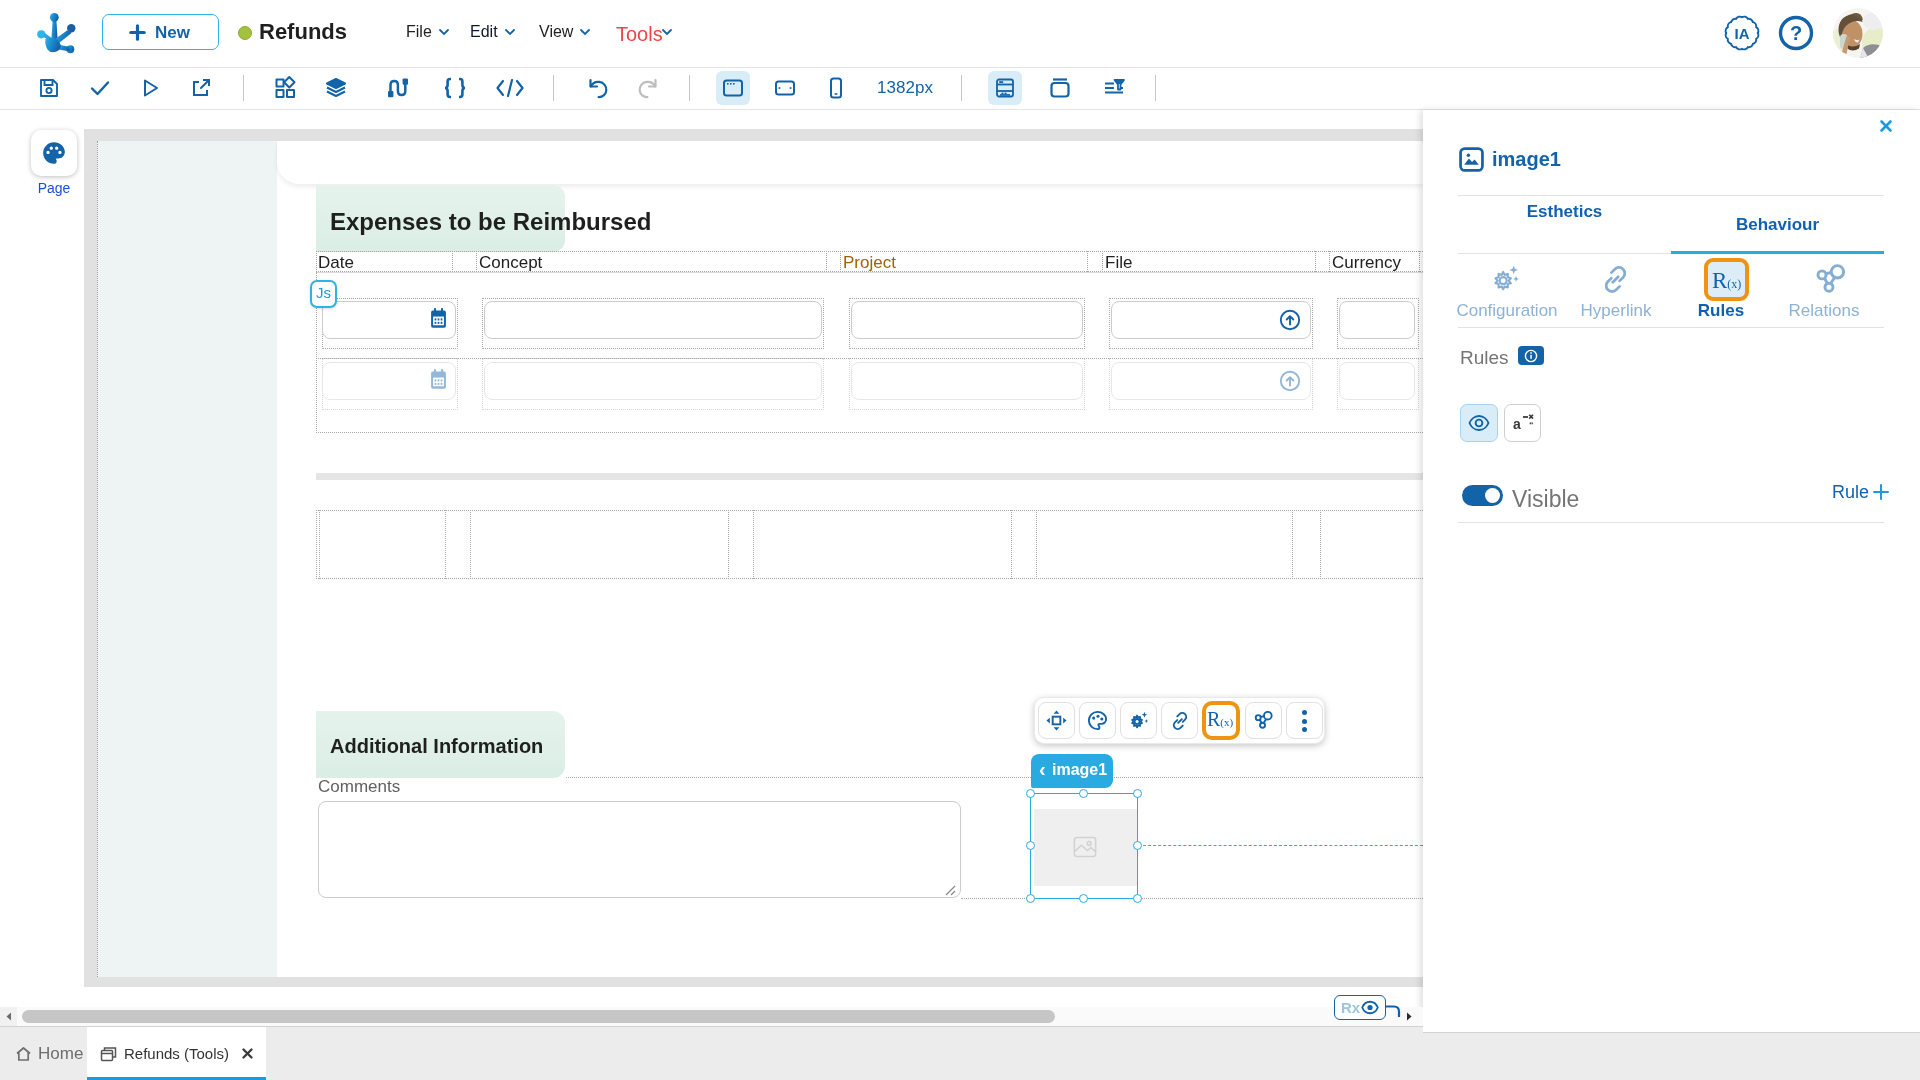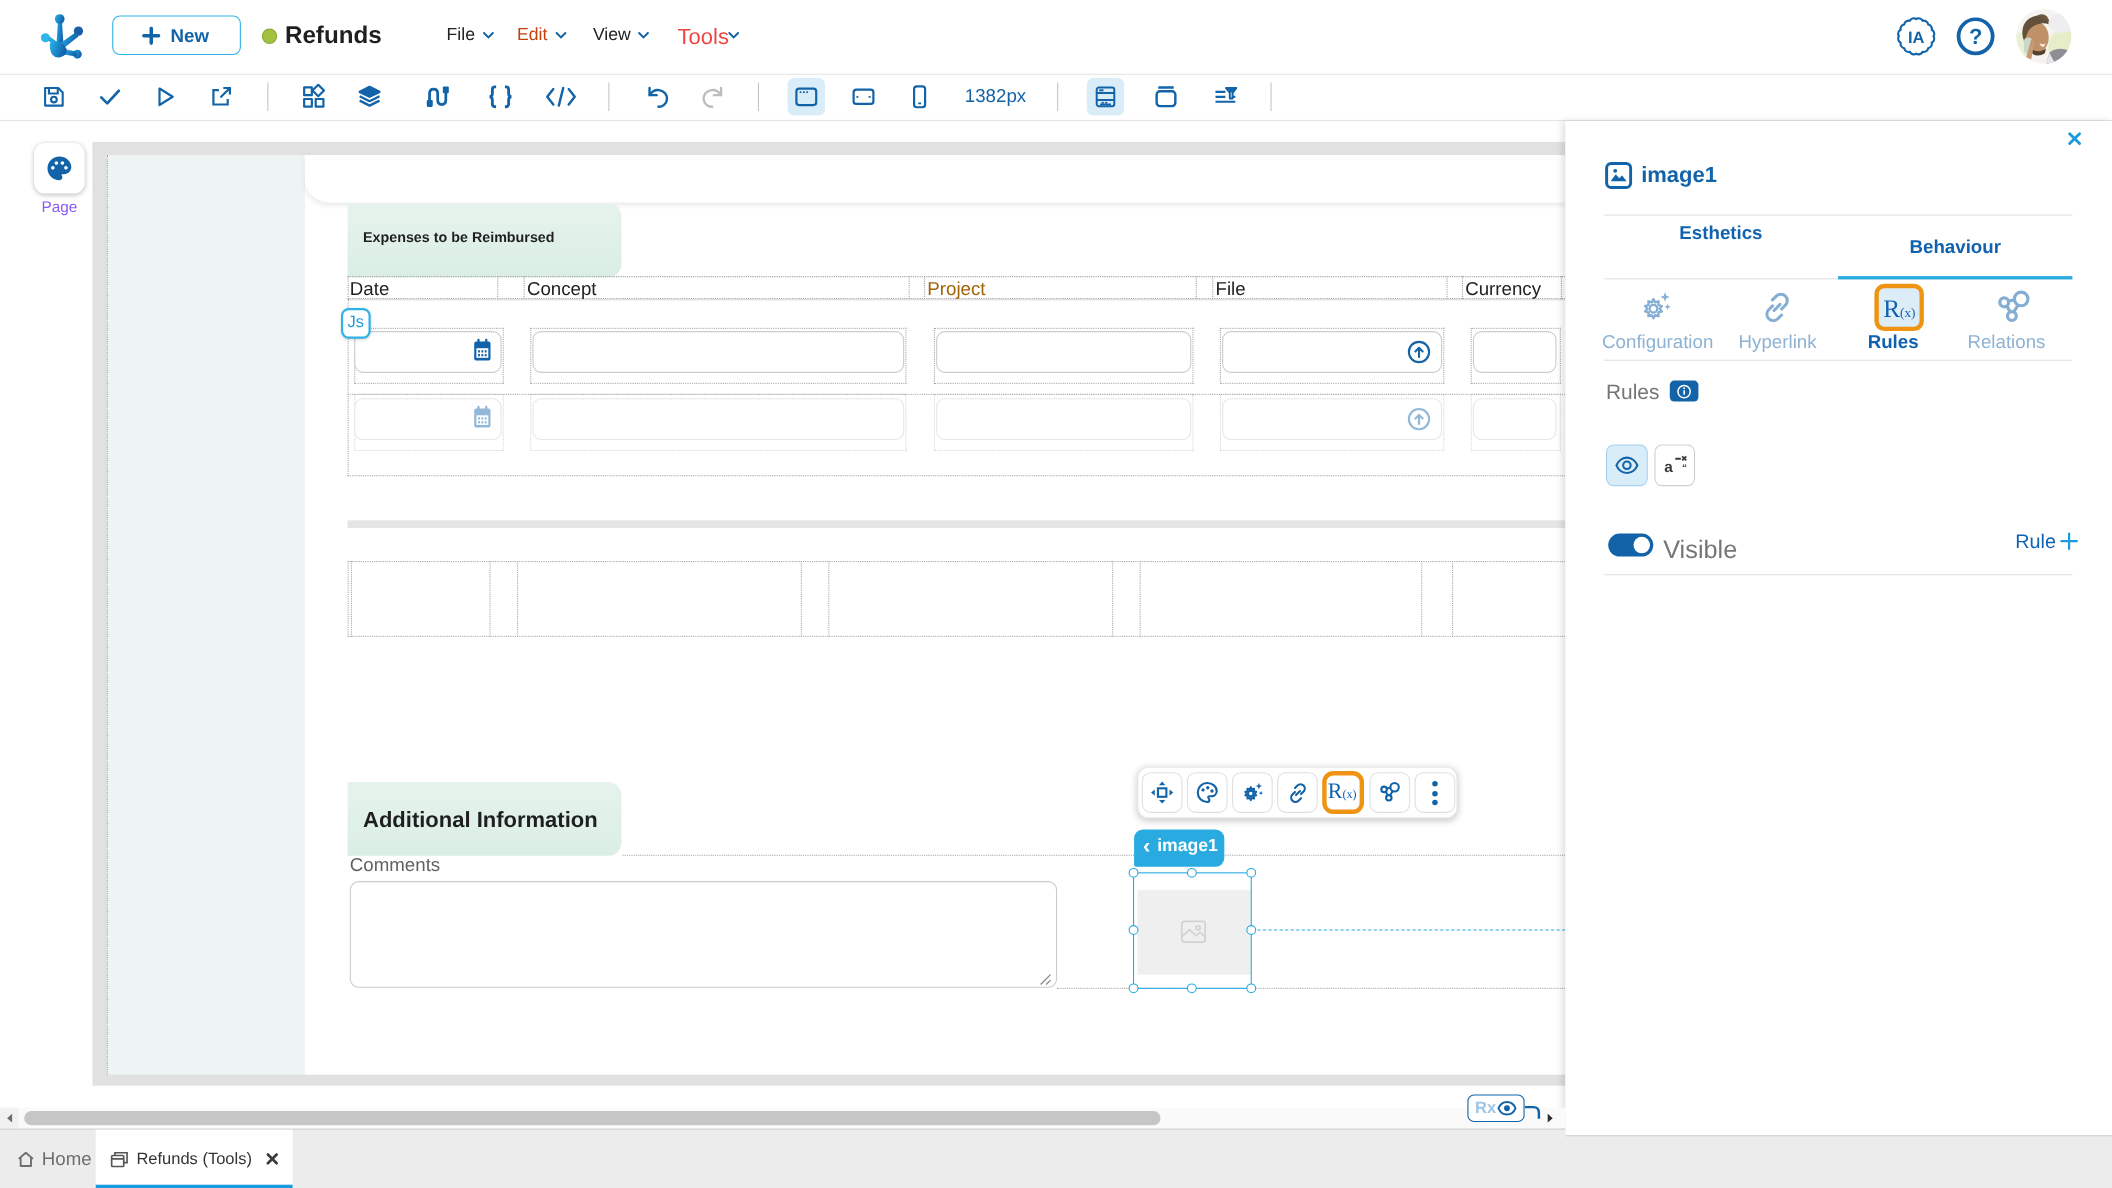--- a/index.html
+++ b/index.html
@@ -42,21 +42,21 @@
         <path d="M8.5 1.8 V15.2"></path>
         <path d="M1.8 8.5 H15.2"></path>
       </g>
     </svg>
   <div class="abs" style="left:155px;top:23px;color:#1263a8;font-size:17px;font-weight:bold;">New</div>
 
   <div class="abs" style="left:238px;top:26px;width:14px;height:14px;border-radius:50%;background:#a2c23d;border:1px solid #8ea83a;"></div>
   <div class="abs" style="left:259px;top:19px;font-size:22px;font-weight:bold;color:#1f1f1f;">Refunds</div>
 
   <div class="abs" style="left:406px;top:23px;font-size:16px;color:#222;">File</div>
-  <div class="abs" style="left:470px;top:23px;font-size:16px;color:#c2410c;">Edit</div>
+  <div class="abs" style="left:470px;top:23px;font-size:16px;color:#0f172a;">Edit</div>
   <div class="abs" style="left:539px;top:23px;font-size:16px;color:#222;">View</div>
   <div class="abs" style="left:616px;top:23px;font-size:20px;color:#ef4444;">Tools</div>
   <svg class="abs" style="left:438px;top:27px;" width="12" height="10" viewBox="0 0 12 10">
       <path d="M2 3 L6 7 L10 3" fill="none" stroke="#1263a8" stroke-width="1.8" stroke-linecap="round"></path>
     </svg>
   <svg class="abs" style="left:504px;top:27px;" width="12" height="10" viewBox="0 0 12 10">
       <path d="M2 3 L6 7 L10 3" fill="none" stroke="#1263a8" stroke-width="1.8" stroke-linecap="round"></path>
     </svg>
   <svg class="abs" style="left:579px;top:27px;" width="12" height="10" viewBox="0 0 12 10">
       <path d="M2 3 L6 7 L10 3" fill="none" stroke="#1263a8" stroke-width="1.8" stroke-linecap="round"></path>
@@ -215,21 +215,21 @@
 
   <div class="abs" style="left:0;top:111px;width:1920px;height:915px;background:#fff;"></div>
   <div class="abs" style="left:84px;top:129px;width:1339px;height:858px;background:#e1e1e1;"></div>
 
   <div class="abs" style="left:97px;top:141px;width:180px;height:836px;background:#eef3f4;border-left:1px dotted #9f9f9f;"></div>
   <div class="abs" style="left:277px;top:141px;width:1146px;height:836px;background:#fff;"></div>
 
   <div class="abs" style="left:277px;top:141px;width:1146px;height:43px;background:#fff;border-radius:0 0 0 22px;box-shadow:0 3px 5px rgba(0,0,0,0.07);"></div>
 
   <div class="abs" style="left:316px;top:185px;width:249px;height:67px;border-radius:0 12px 12px 0;background:linear-gradient(#e6f3ed,#daeee4);"></div>
-  <div class="abs" style="left:330px;top:208px;font-size:13px;font-weight:bold;color:#1f1f1f;white-space:nowrap;">Expenses to be Reimbursed</div>
+  <div class="abs" style="left:330px;top:208px;font-size:24px;font-weight:bold;color:#1f1f1f;white-space:nowrap;">Expenses to be Reimbursed</div>
 
   <div class="abs" style="left:316px;top:251px;width:1107px;height:21px;border-top:1px dotted #a3a3a3;border-bottom:1px dotted #a3a3a3;"></div>
   <div class="abs" style="left:316px;top:251px;width:1px;height:21px;border-left:1px dotted #a3a3a3;"></div>
   <div class="abs" style="left:452px;top:251px;width:25px;height:21px;border-left:1px dotted #a3a3a3;border-right:1px dotted #a3a3a3;"></div>
   <div class="abs" style="left:826px;top:251px;width:15px;height:21px;border-left:1px dotted #a3a3a3;border-right:1px dotted #a3a3a3;"></div>
   <div class="abs" style="left:1087px;top:251px;width:16px;height:21px;border-left:1px dotted #a3a3a3;border-right:1px dotted #a3a3a3;"></div>
   <div class="abs" style="left:1315px;top:251px;width:15px;height:21px;border-left:1px dotted #a3a3a3;border-right:1px dotted #a3a3a3;"></div>
   <div class="abs" style="left:1419px;top:251px;width:1px;height:21px;border-left:1px dotted #a3a3a3;"></div>
   <div class="abs" style="left:316px;top:272px;width:1107px;height:1px;background:#dadada;"></div>
   <div class="abs" style="left:318px;top:253px;font-size:17px;color:#212121;">Date</div>
@@ -407,21 +407,21 @@
   <div class="abs" style="left:1302px;top:710px;width:8px;height:25px;">
     <div class="abs" style="left:0;top:0;width:5px;height:5px;border-radius:50%;background:#1263a8;"></div>
     <div class="abs" style="left:0;top:8.5px;width:5px;height:5px;border-radius:50%;background:#1263a8;"></div>
     <div class="abs" style="left:0;top:17px;width:5px;height:5px;border-radius:50%;background:#1263a8;"></div>
   </div>
 
   <div class="abs" style="left:31px;top:130px;width:46px;height:46px;background:#fff;border-radius:10px;box-shadow:0 1px 5px rgba(0,0,0,0.25);"></div>
   <svg class="abs" style="left:41px;top:140px;" width="26" height="26" viewBox="0 0 24 24">
     <path fill="#1263a8" d="M12 2C6.49 2 2 6.49 2 12s4.49 10 10 10c1.38 0 2.5-1.12 2.5-2.5 0-.61-.23-1.2-.64-1.67-.08-.1-.13-.21-.13-.33 0-.28.22-.5.5-.5H16c3.31 0 6-2.69 6-6 0-4.96-4.49-9-10-9zm5.5 11c-.83 0-1.5-.67-1.5-1.5s.67-1.5 1.5-1.5 1.5.67 1.5 1.5-.67 1.5-1.5 1.5zm-3-4c-.83 0-1.5-.67-1.5-1.5S13.67 6 14.5 6s1.5.67 1.5 1.5S15.33 9 14.5 9zM5 11.5c0-.83.67-1.5 1.5-1.5s1.5.67 1.5 1.5S7.33 13 6.5 13 5 12.33 5 11.5zm6-4c0 .83-.67 1.5-1.5 1.5S8 8.33 8 7.5 8.67 6 9.5 6s1.5.67 1.5 1.5z"></path>
   </svg>
-  <div class="abs" style="left:31px;top:180px;width:46px;text-align:center;font-size:14px;color:#8b5cf6;">Page</div>
+  <div class="abs" style="left:31px;top:180px;width:46px;text-align:center;font-size:14px;color:#1d4ed8;">Page</div>
 
   <div class="abs" style="left:1423px;top:110px;width:497px;height:922px;background:#fff;box-shadow:-3px 0 6px rgba(0,0,0,0.12);"></div>
 
   <svg class="abs" style="left:1879px;top:119px;" width="14" height="14" viewBox="0 0 14 14">
       <g stroke="#1a9be0" stroke-width="2.6" stroke-linecap="round">
         <path d="M2.5 2.5 L11.5 11.5"></path>
         <path d="M11.5 2.5 L2.5 11.5"></path>
       </g>
     </svg>
 

